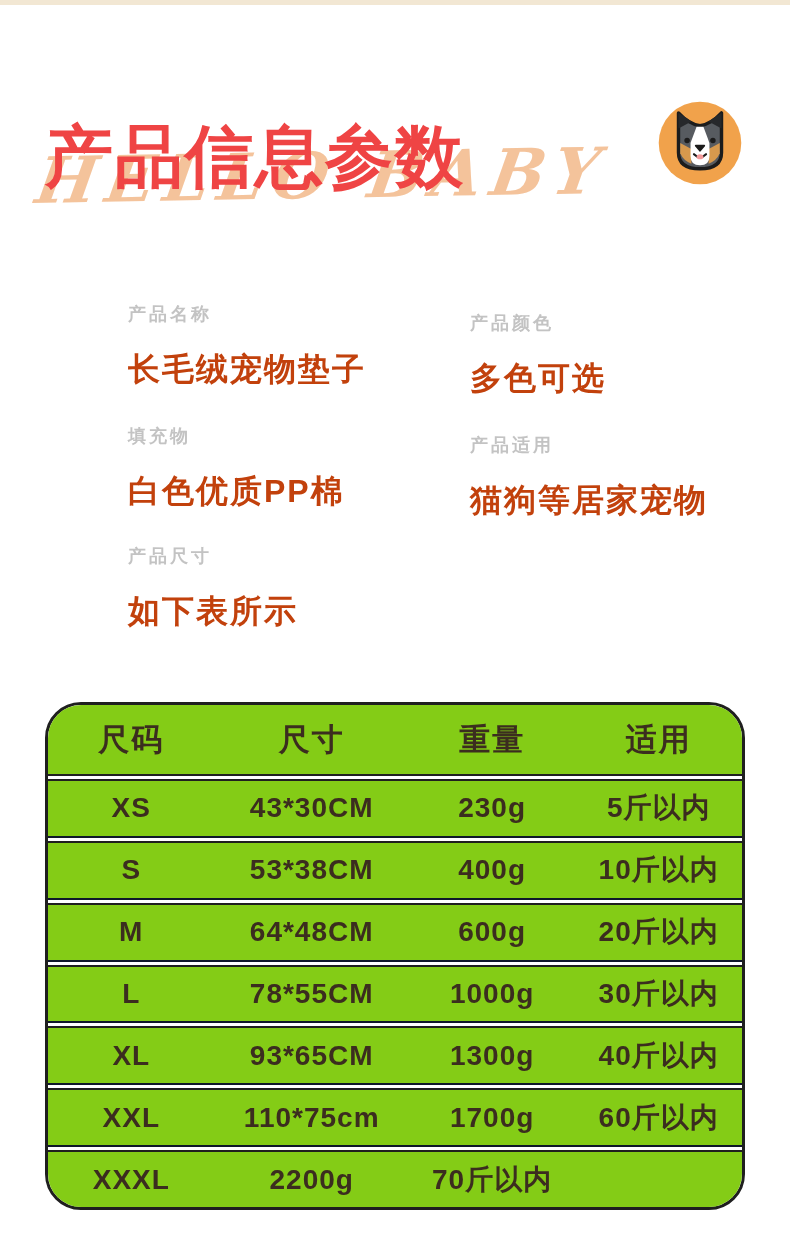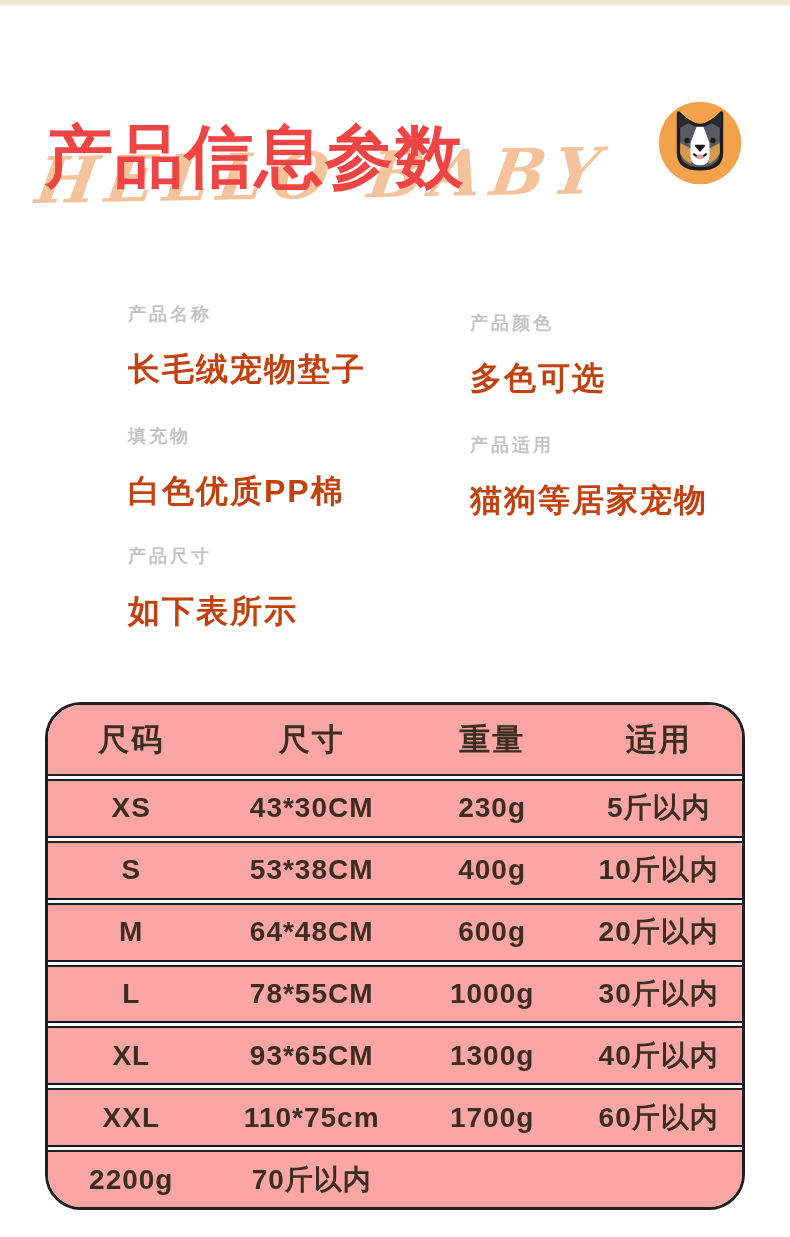--- a/index.html
+++ b/index.html
@@ -55,21 +55,21 @@
     background:#ffffff;
     border:3px solid #1f1f1f;
     border-radius:36px;
     overflow:hidden;
     display:flex; flex-direction:column;
   }
   .t-row {
     display:grid;
     grid-template-columns:24% 28% 24% 24%;
     align-items:center; text-align:center;
-    background:#fca5a5;
+    background:#84cc16;
     color:#3B2D1F;
   }
   .t-row.head {
     flex:0 0 71px;
     font-size:31px; font-weight:bold; letter-spacing:2px;
     border-bottom:2px solid #1f1f1f;
   }
   .t-row.data {
     flex:1 1 auto;
     font-size:28px; font-weight:bold; letter-spacing:1px;
@@ -163,16 +163,17 @@
     <span>1300g</span>
     <span>40斤以内</span>
   </div>
   <div class="t-row data">
     <span>XXL</span>
     <span>110*75cm</span>
     <span>1700g</span>
     <span>60斤以内</span>
   </div>
   <div class="t-row data">
+    <span>XXXL</span>
     <span>2200g</span>
     <span>70斤以内</span>
   </div>
 </div>
 
 </body></html>

